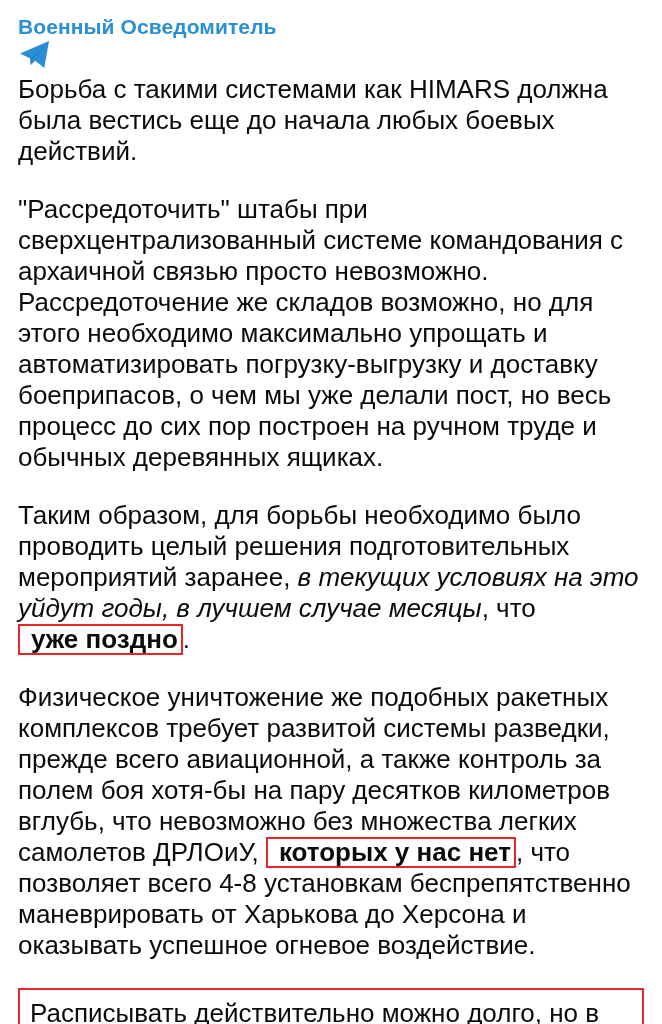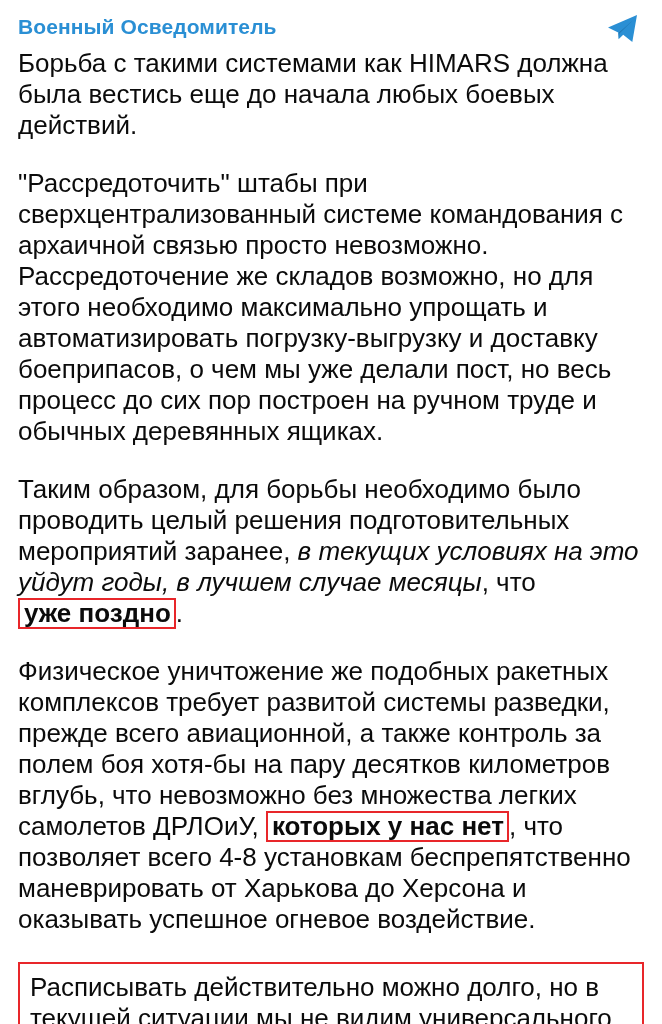--- a/index.html
+++ b/index.html
@@ -18,20 +18,21 @@
     position: relative;
     width: 662px;
     min-height: 1024px;
     box-sizing: border-box;
     padding: 14px 18px 10px 18px;
   }
   .header-row {
     display: flex;
     align-items: flex-start;
     justify-content: space-between;
+    flex-direction: column;
   }
   .channel-name {
     color: #2a8fd4;
     font-size: 21px;
     font-weight: bold;
     line-height: 26px;
     letter-spacing: 0.1px;
   }
   .telegram-icon {
     width: 34px;
@@ -56,21 +57,21 @@
     margin-bottom: 0;
   }
   .italic {
     font-style: italic;
   }
   .bold {
     font-weight: normal;
   }
   .hl {
     border: 2px solid #e8262a;
-    padding: 0 3px 1px 4px;
+    padding: 0 3px 1px 11px;
     font-weight: bold;
     display: inline-block;
     line-height: 26px;
     text-align: center;
   }
   .boxed-para {
     border: 2px solid #e8262a;
     padding: 8px 10px 10px 10px;
     margin-top: 14px;
   }

